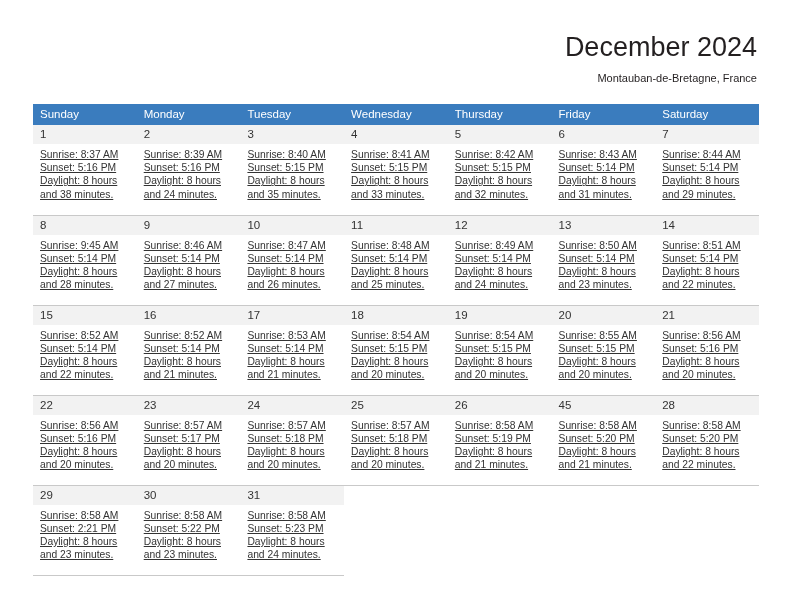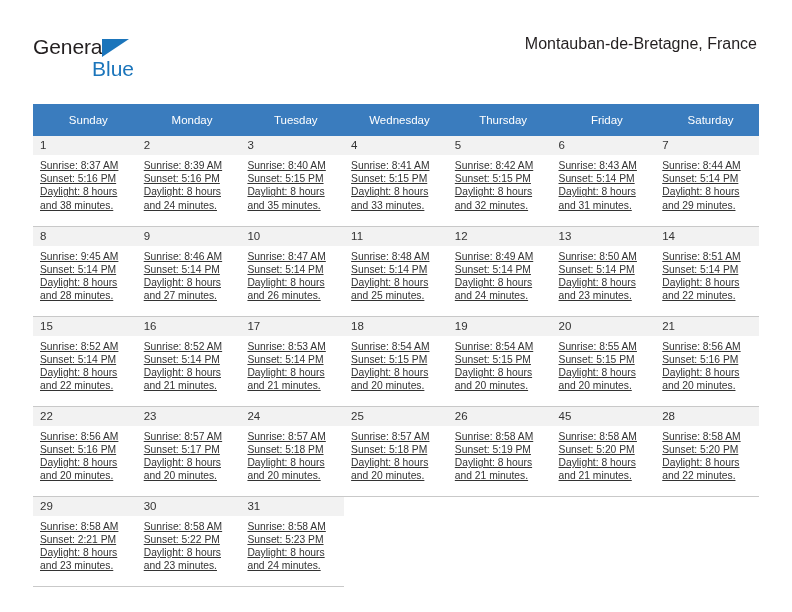--- a/index.html
+++ b/index.html
@@ -68,21 +68,21 @@
   }
   .title {
     font-size: 27px;
     color: #231f20;
     line-height: 34px;
     white-space: nowrap;
     font-weight: normal;
     margin: 0;
   }
   .subtitle {
-    font-size: 16px;
+    font-size: 11px;
     color: #231f20;
     line-height: 20px;
     margin: 4px 0 0 0;
     white-space: nowrap;
     font-weight: normal;
   }
 
   
   .calendar {
     position: absolute;
@@ -93,23 +93,23 @@
   table.cal {
     border-collapse: collapse;
     table-layout: fixed;
     width: 726px;
   }
   table.cal th {
     background: #3a7cbe;
     color: #ffffff;
     font-size: 11.5px;
     font-weight: normal;
-    text-align: center;
+    text-align: left;
     padding: 4px 0 5px 7px;
-    height: 32px;
+    height: 21px;
     width: 103.7px;
     border: none;
   }
   td.daycell {
     vertical-align: top;
     padding: 0;
     width: 103.7px;
     height: 90px;
     border: none;
   }
@@ -139,27 +139,23 @@
   }
   .info div { white-space: nowrap; }
 </style>
 </head>
 <body>
 
 <div class="page">
 
   <div class="top">
 
-    <div class="logo">
-      <span class="logo-general">General</span>
-      <span class="logo-tri"></span>
-      <span class="logo-blue">Blue</span>
-    </div>
 
     <div class="title-block">
+      <h1 class="title">December 2024</h1>
       <h2 class="subtitle">Montauban-de-Bretagne, France</h2>
     </div>
 
   </div>
 
   <div class="calendar">
     <table class="cal">
       <thead>
         <tr>
           <th>Sunday</th>

